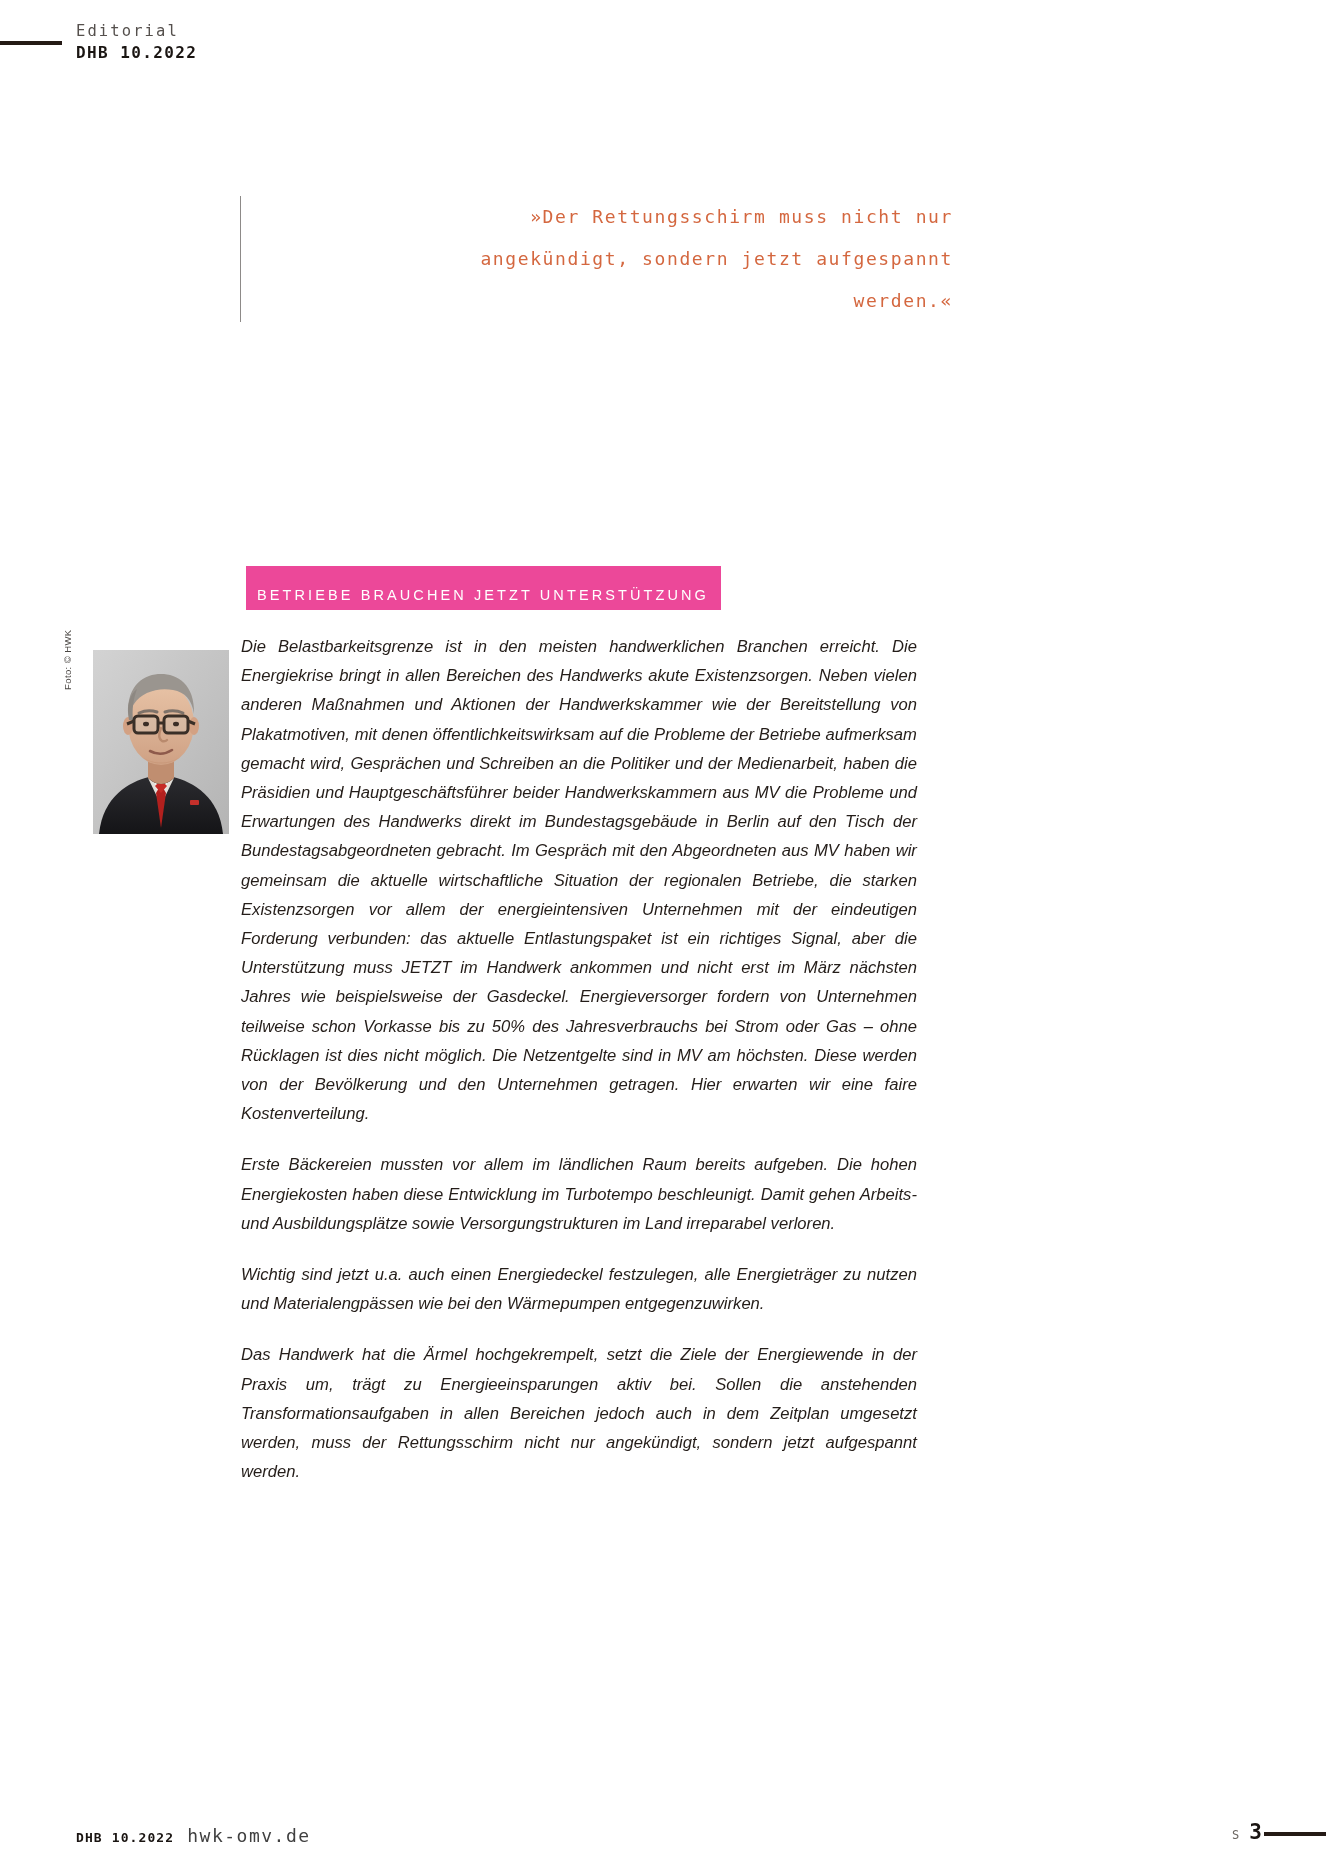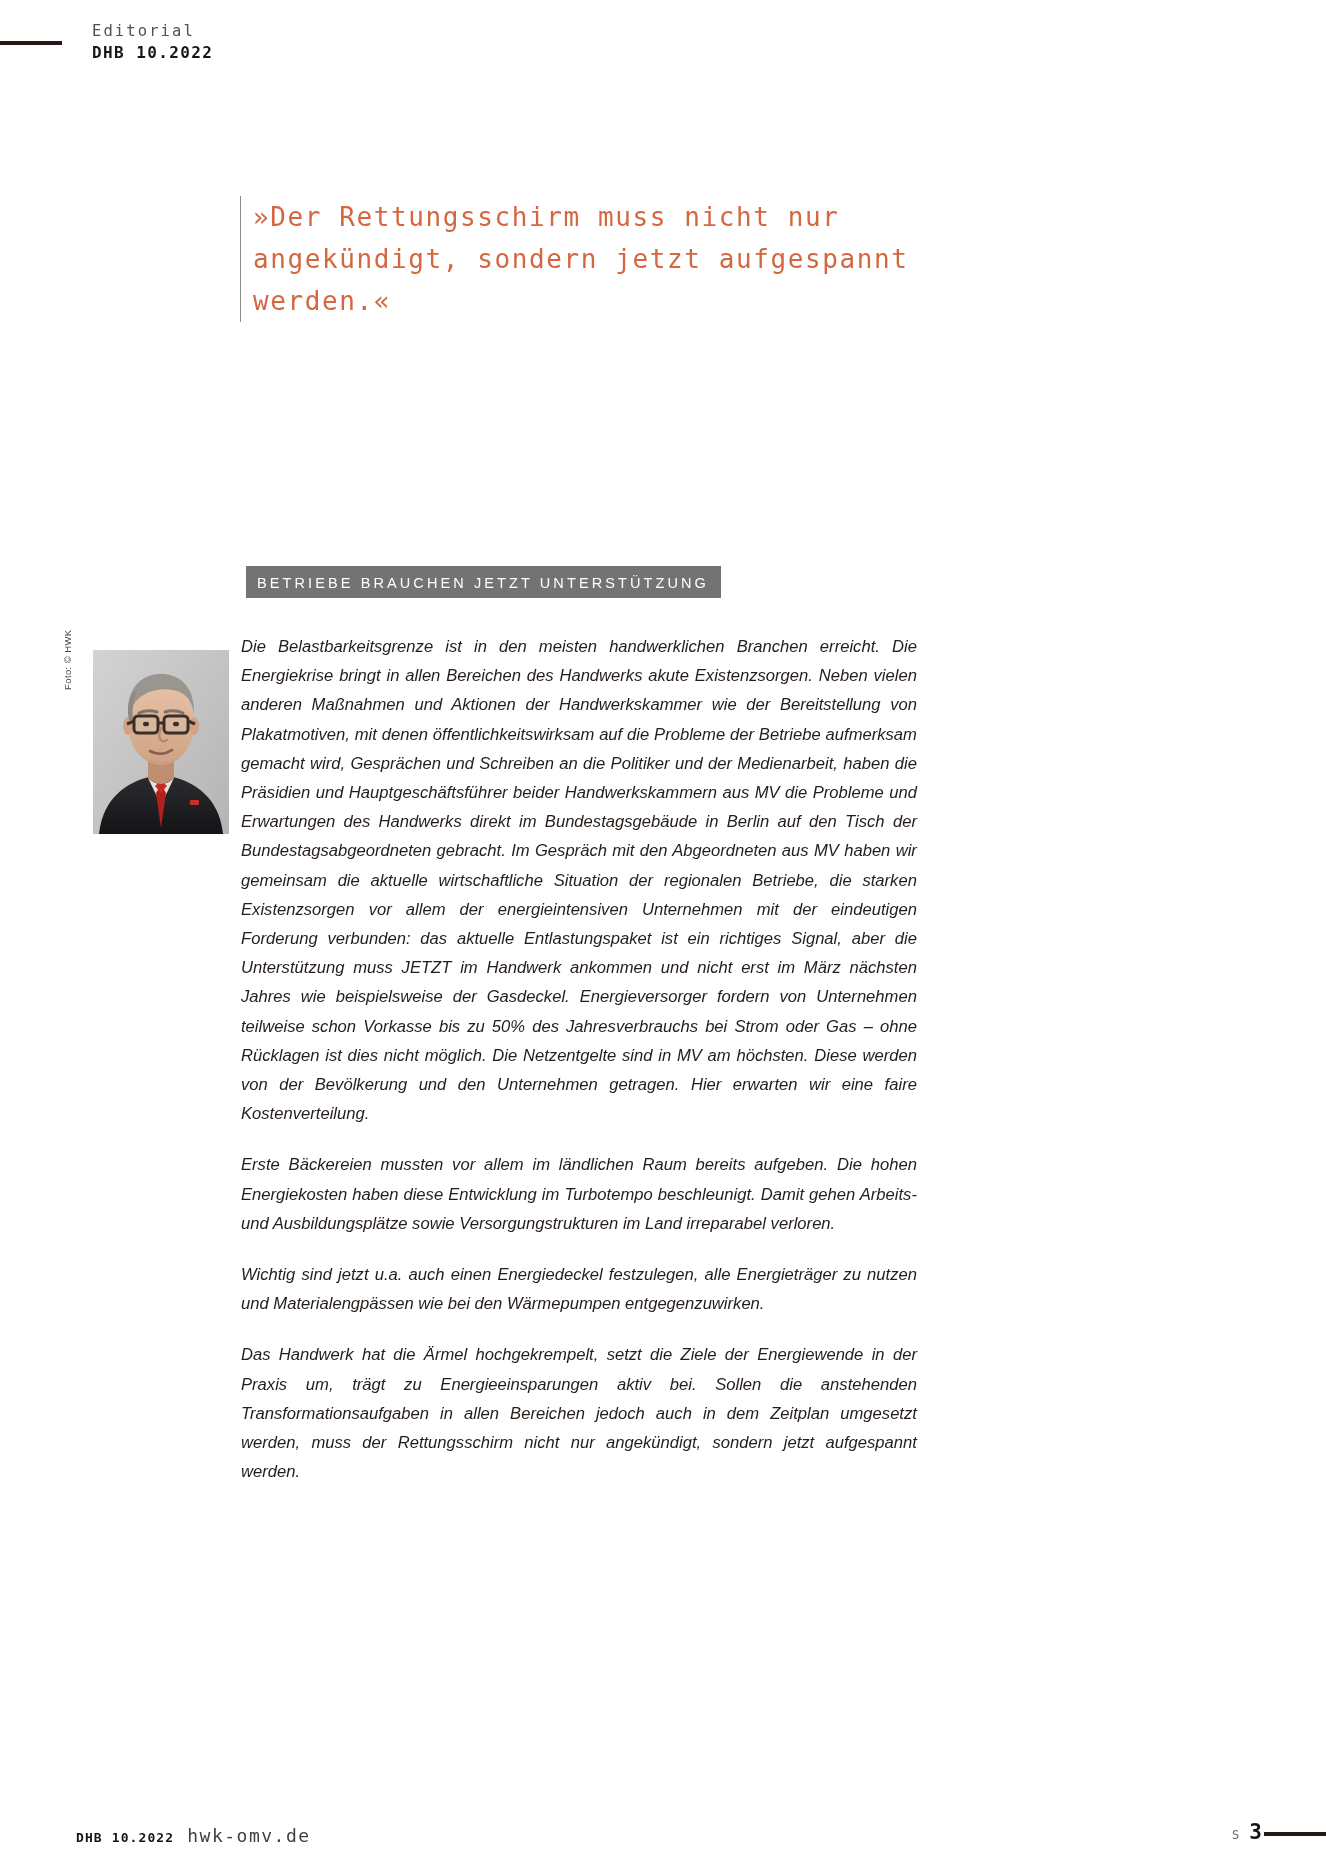--- a/index.html
+++ b/index.html
@@ -22,21 +22,20 @@
     left: 0;
     top: 41px;
     width: 62px;
     height: 4px;
     background: #241a15;
   }
   .header-block {
     position: absolute;
     left: 76px;
     top: 22px;
-    margin-left: 16px;
   }
   .kicker {
     font-family: "DejaVu Sans Mono", monospace;
     font-size: 15.5px;
     letter-spacing: 2.1px;
     color: #55504d;
     line-height: 1.25;
     white-space: nowrap;
   }
   .issue {
@@ -54,35 +53,36 @@
     position: absolute;
     left: 240px;
     top: 196px;
     width: 700px;
     border-left: 1.5px solid #8d8a88;
     padding-left: 12px;
     box-sizing: content-box;
   }
   .quote-text {
     font-family: "DejaVu Sans Mono", monospace;
-    font-size: 26px;
+    font-size: 18px;
     font-weight: 300;
     line-height: 42px;
     letter-spacing: 1.6px;
     color: #d4673f;
     white-space: pre-wrap;
+    text-align: right;
   }
 
   
   .section-bar {
     position: absolute;
     left: 246px;
     top: 566px;
-    background: #737373;
-    padding: 8px 12px 6px 11px;
+    background: #ec4899;
+    padding: 20px 12px 6px 11px;
     display: inline-block;
   }
   .section-bar-text {
     font-family: "Liberation Sans", sans-serif;
     font-size: 14.5px;
     letter-spacing: 3.1px;
     color: #ffffff;
     white-space: nowrap;
     line-height: 1;
   }

